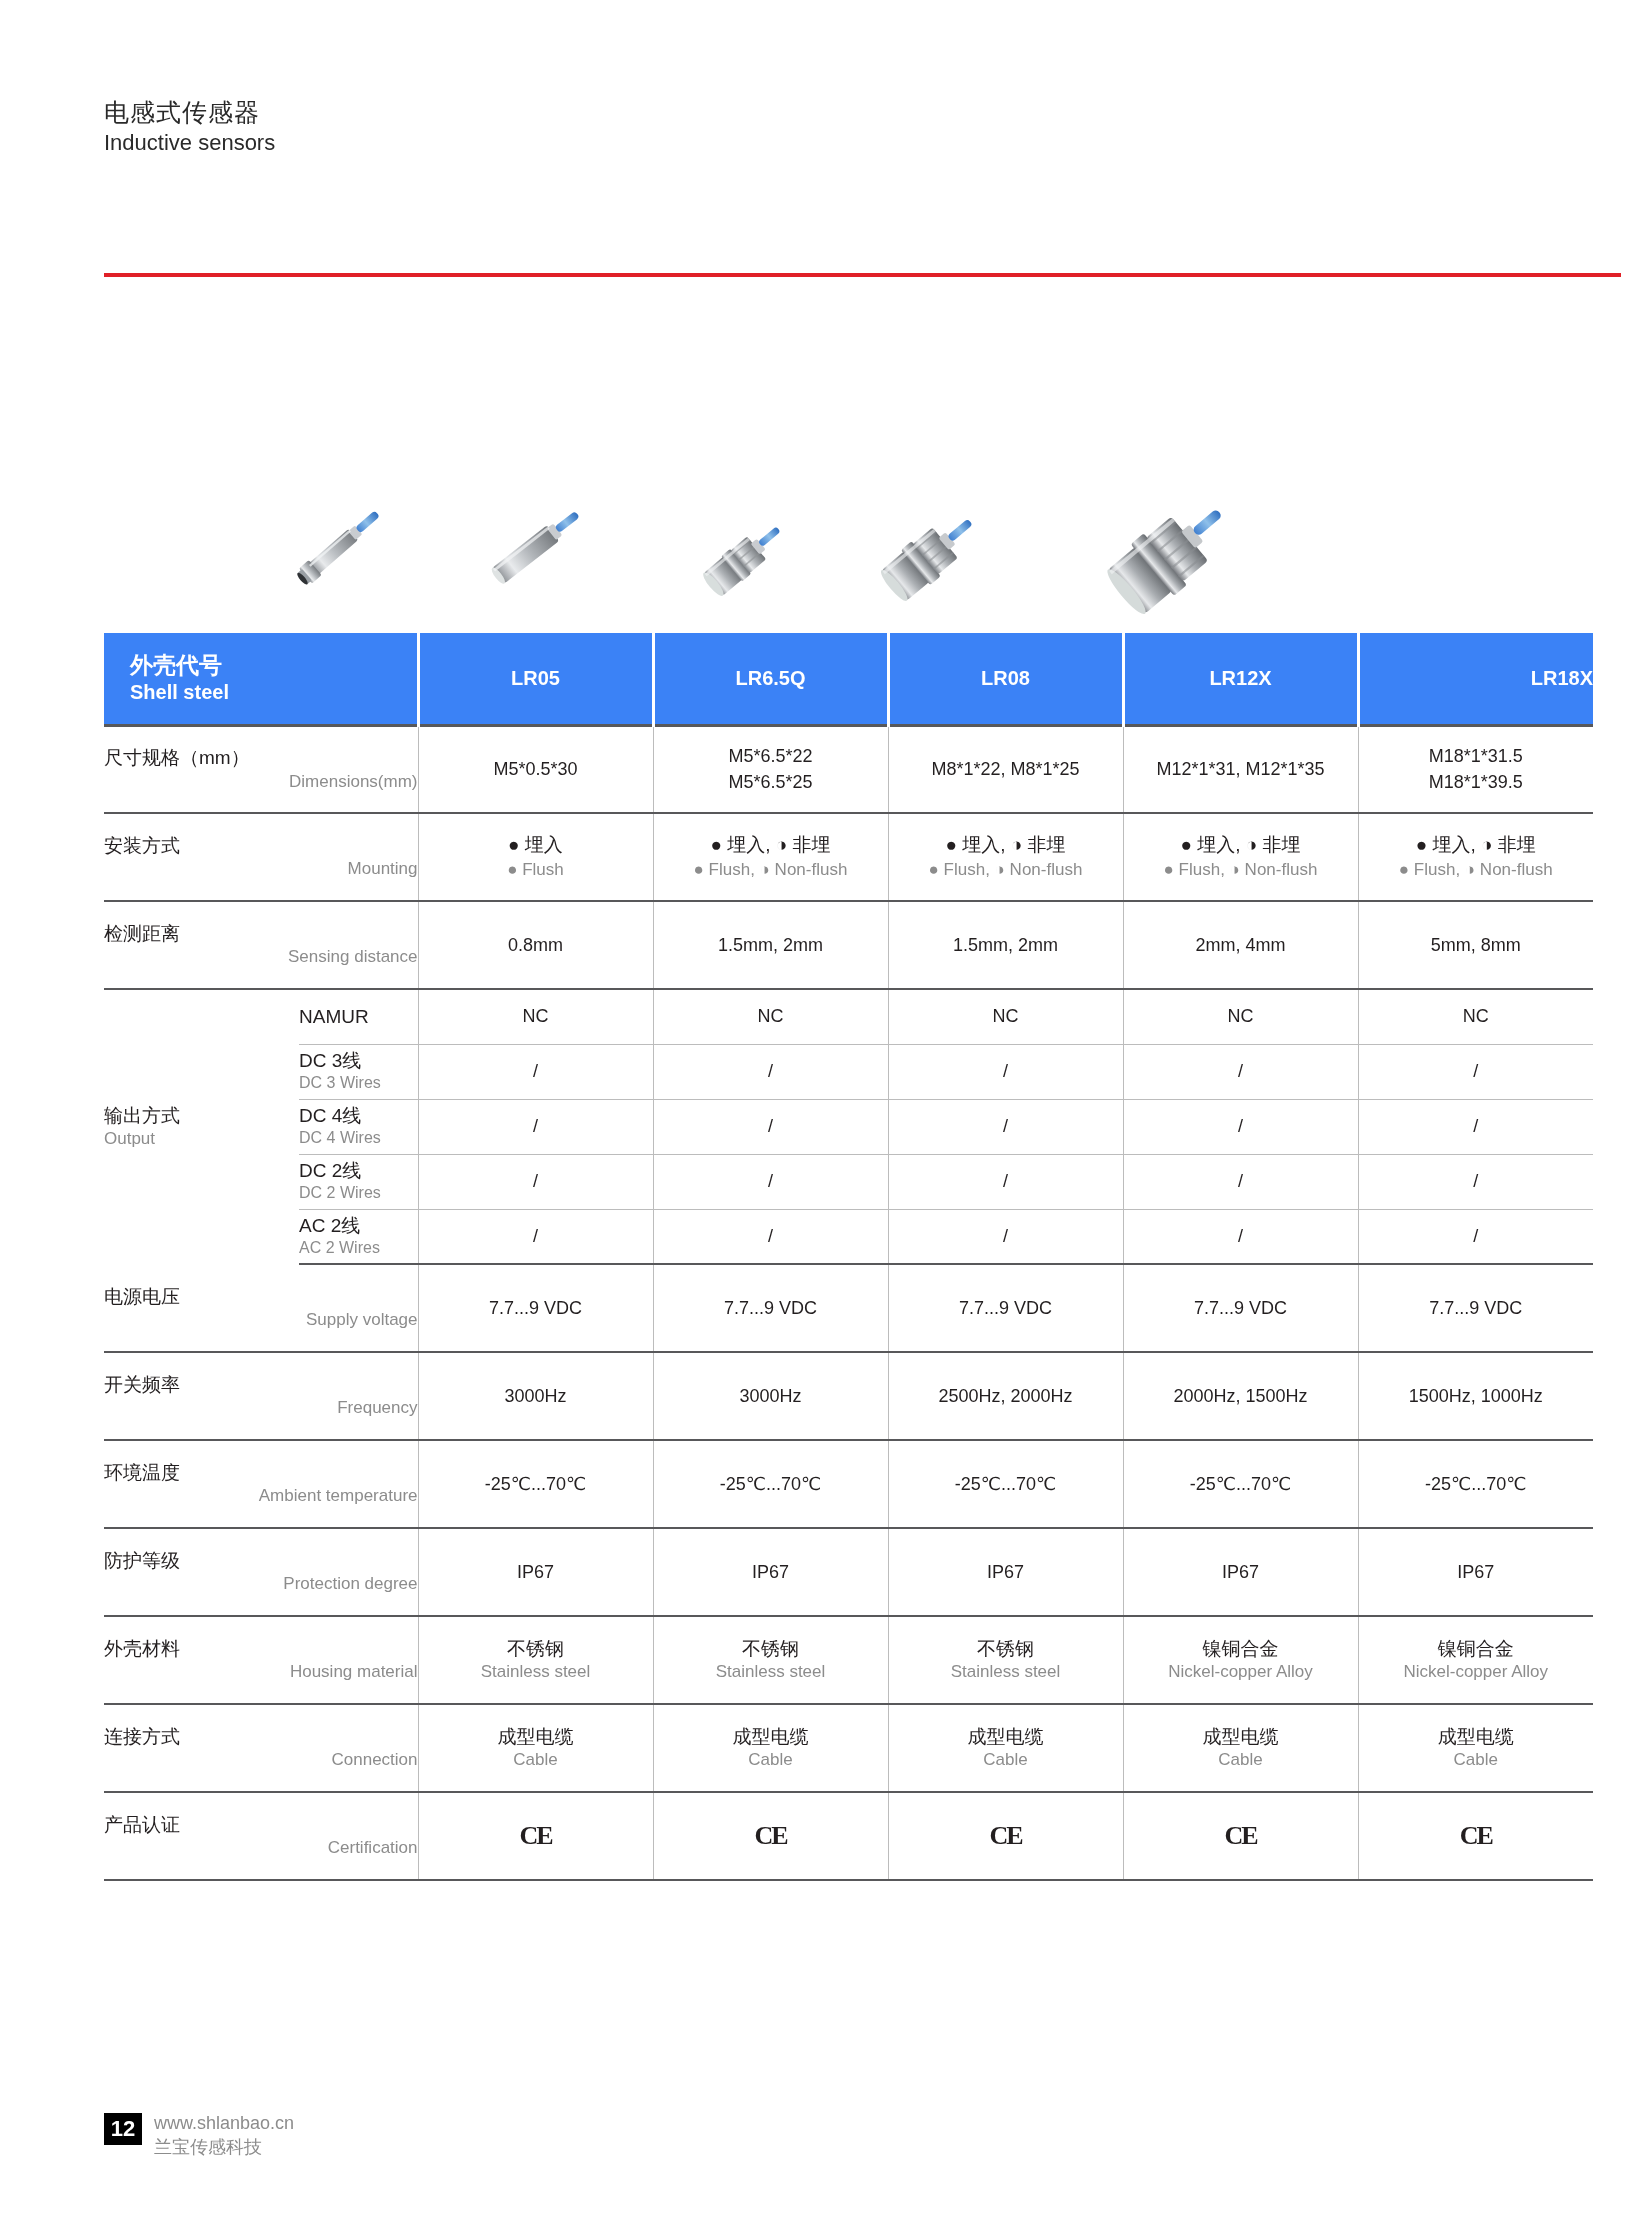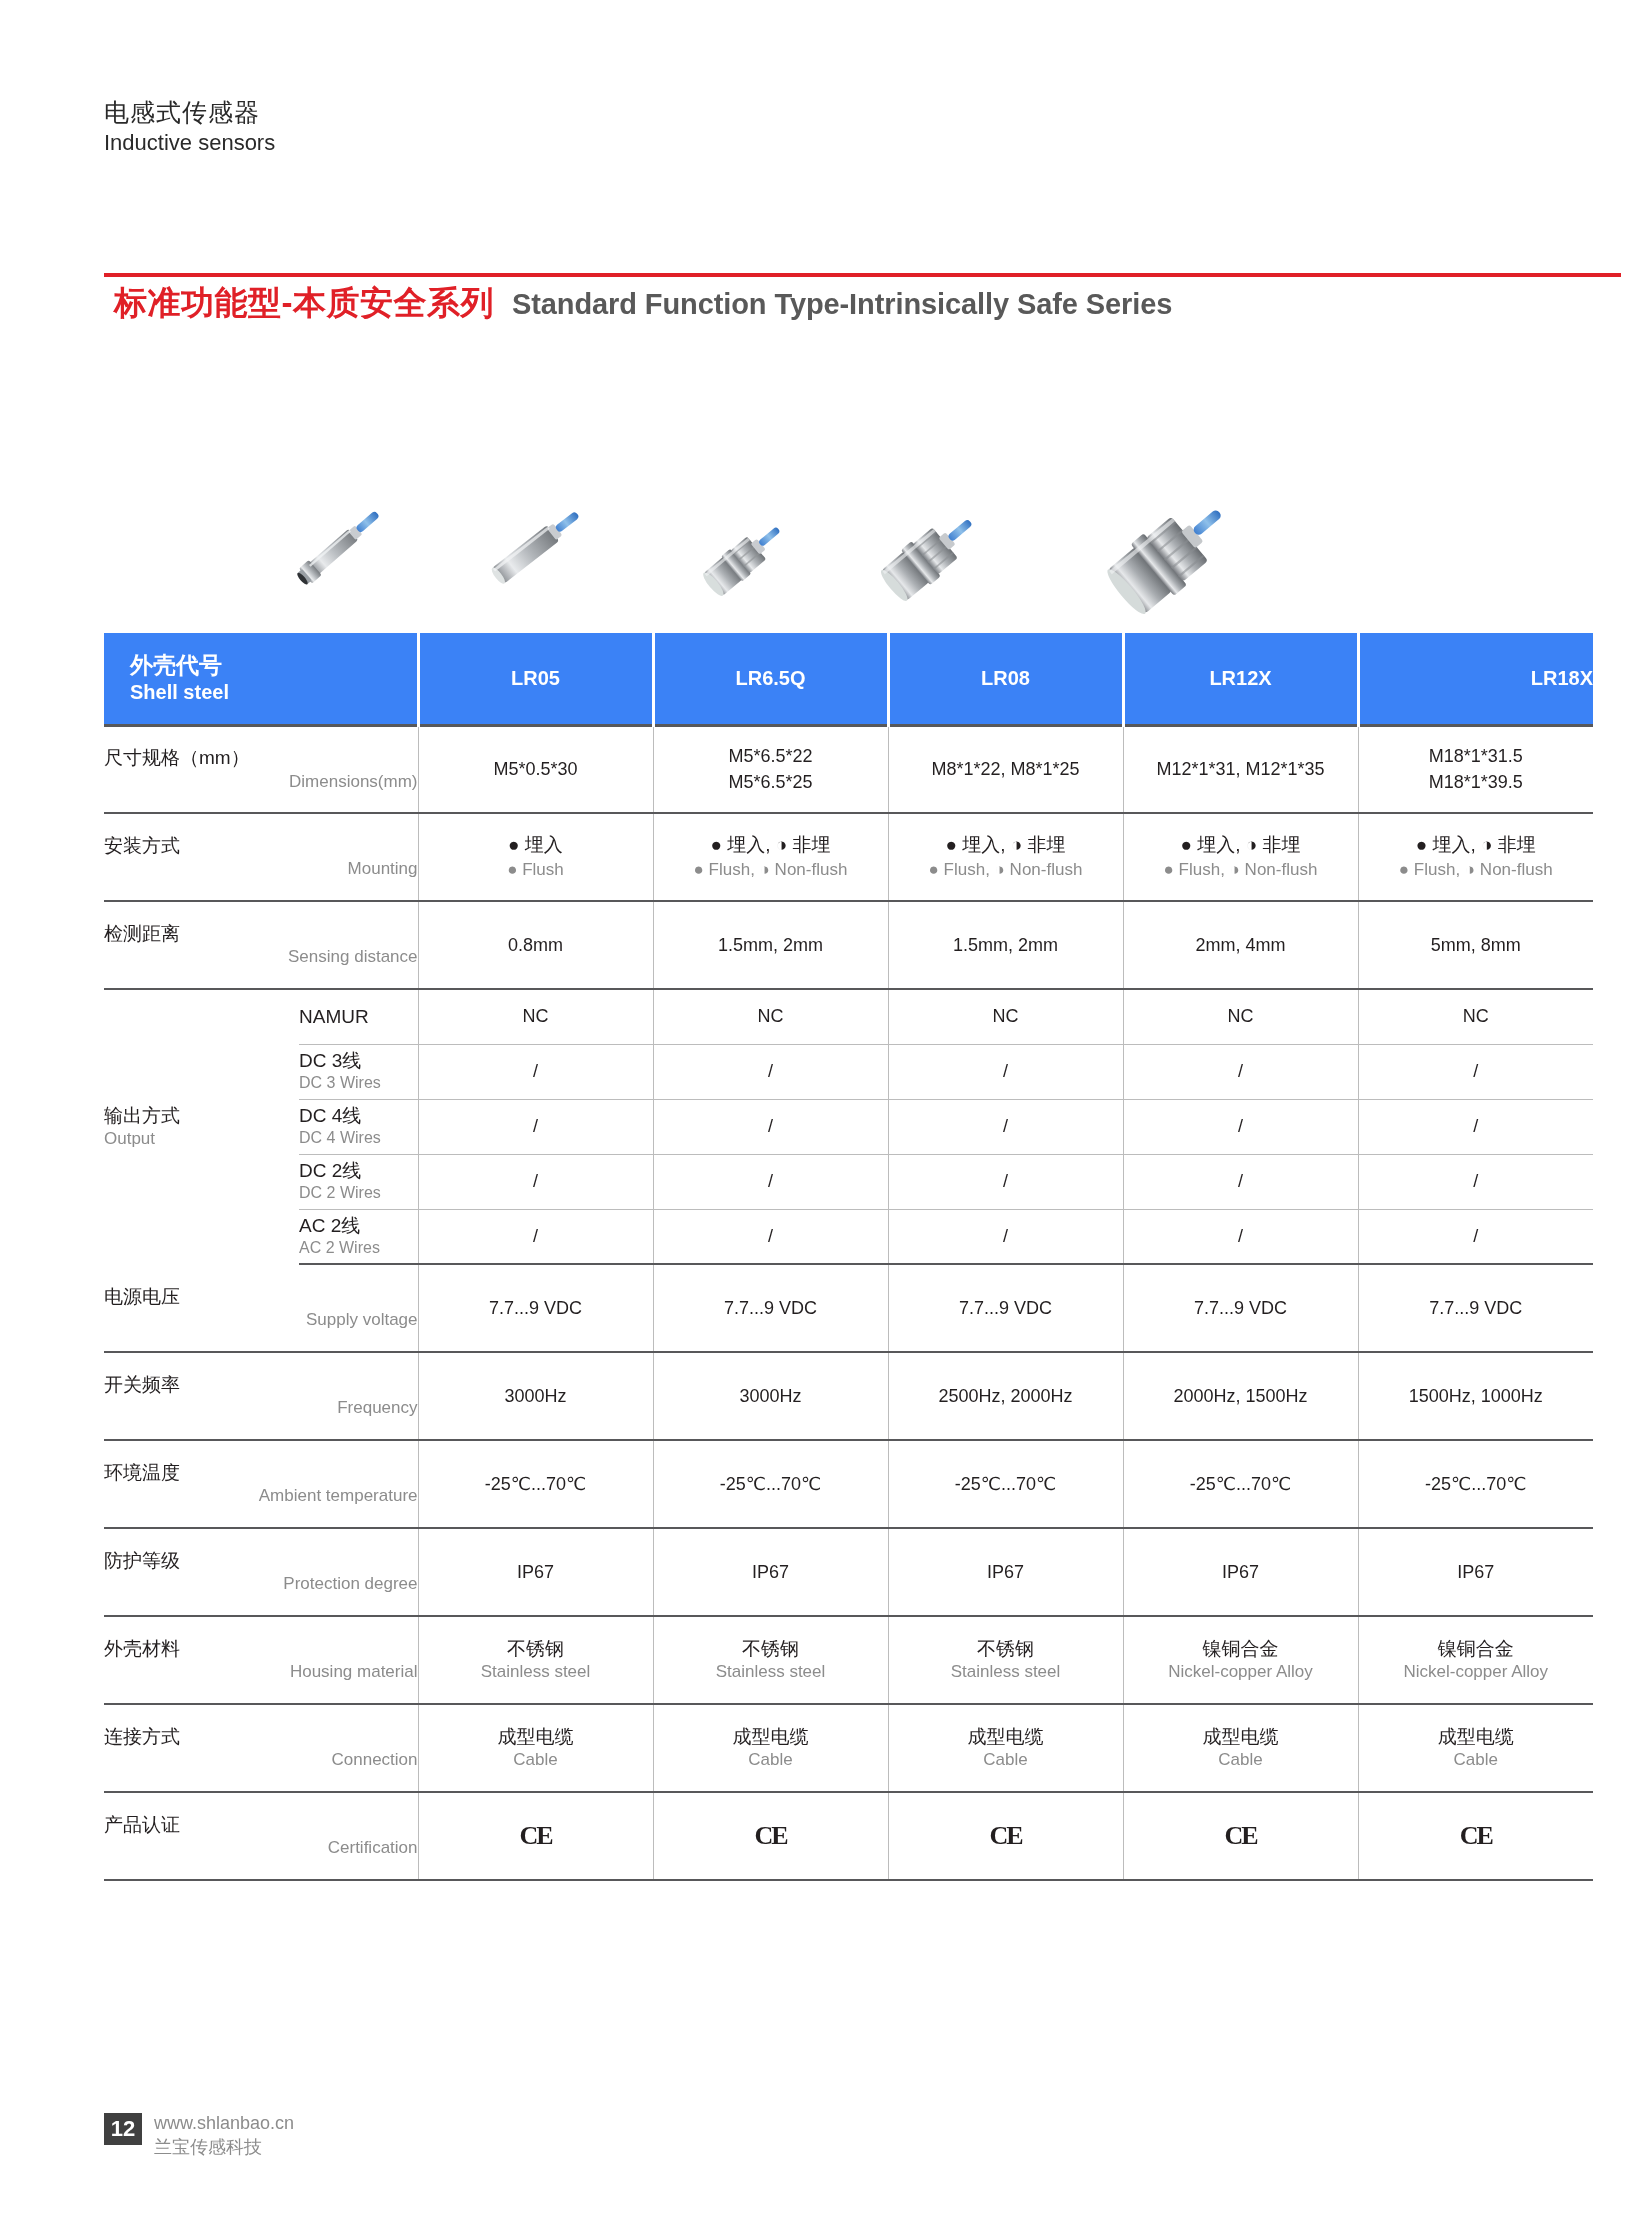--- a/index.html
+++ b/index.html
@@ -194,21 +194,21 @@
 
   
   .footer {
     position: absolute;
     left: 104px;
     top: 2111px;
     display: flex;
     align-items: flex-start;
   }
   .pagenum {
-    background: #404040;
+    background: #000000;
     color: #ffffff;
     font-size: 22px;
     font-weight: 600;
     width: 38px;
     height: 32px;
     display: flex;
     align-items: center;
     justify-content: center;
     margin-top: 2px;
   }
@@ -220,24 +220,20 @@
 <body>
 
 <div class="page">
 
   <div class="run-header">
     <div class="cn">电感式传感器</div>
     <div class="en">Inductive sensors</div>
     <div class="header-rule"></div>
   </div>
 
-  <div class="section-title">
-    <span class="t-cn">标准功能型-本质安全系列</span>
-    <span class="t-en">Standard Function Type-Intrinsically Safe Series</span>
-  </div>
 
   <div class="products">
 
     <div class="prod" style="left:173px; bottom:14px;">
       <svg width="129" height="119" viewBox="0 0 130 120">
         <defs>
           <linearGradient id="mA" x1="0" y1="0" x2="1" y2="0">
             <stop offset="0%" stop-color="#8d9196"></stop>
               <stop offset="22%" stop-color="#e8eaec"></stop>
             <stop offset="52%" stop-color="#b9bdc1"></stop>

